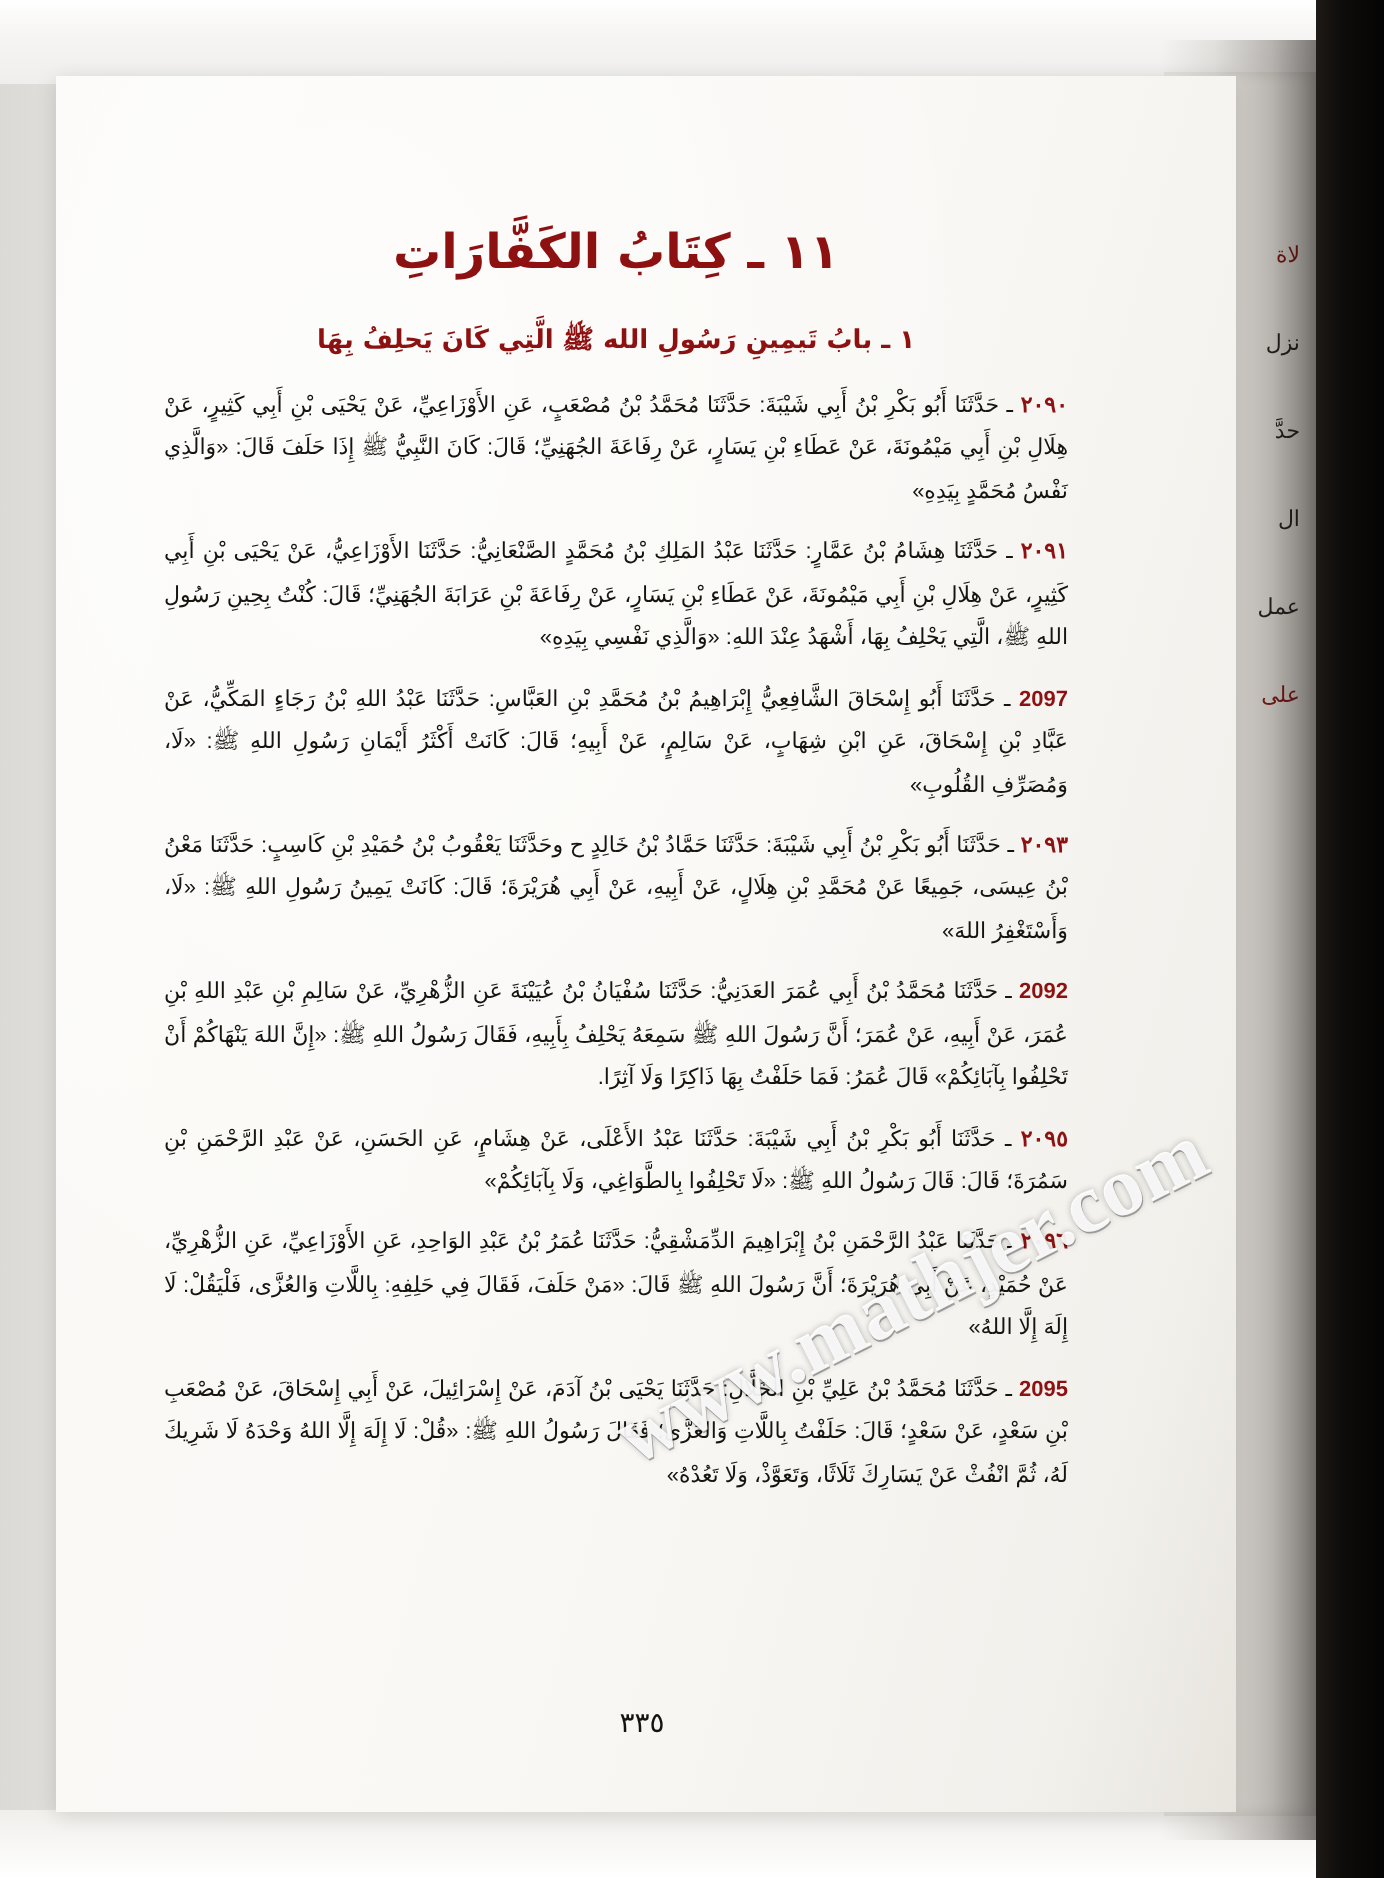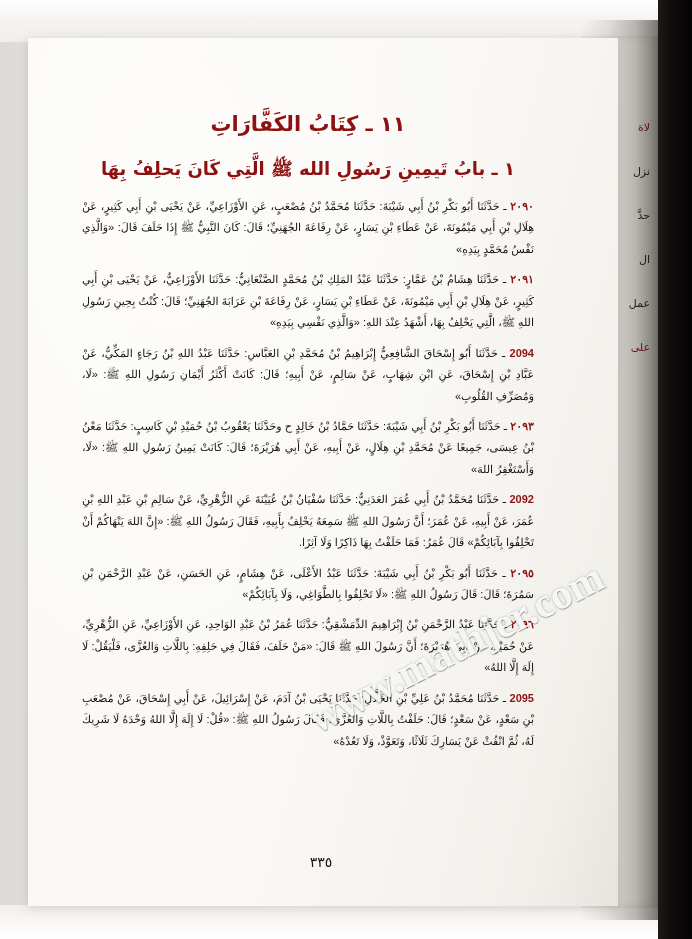--- a/index.html
+++ b/index.html
@@ -87,30 +87,30 @@
     position: absolute;
     left: 54px; top: 74px;
     width: 452px;
     direction: rtl;
     text-align: justify;
   }
 
   h1.book-title {
     margin: 0 0 22px 0;
     text-align: center;
-    font-size: 21px;
+    font-size: 24px;
     font-weight: 700;
     color: #8e1111;
     letter-spacing: 0;
     font-family: "DejaVu Sans", sans-serif;
   }
   h2.chapter {
     margin: 18px 0 12px 0;
     text-align: center;
-    font-size: 18px;
+    font-size: 13px;
     font-weight: 700;
     color: #8e1111;
     font-family: "DejaVu Sans", sans-serif;
   }
   p.hadith {
     margin: 0 0 9px 0;
     font-size: 11px;
     line-height: 1.95;
     color: #17140f;
     text-align: justify;
@@ -188,21 +188,21 @@
 
       <p class="hadith">
         <span class="num">٢٠٩٠</span>
         <span>ـ حَدَّثَنَا أَبُو بَكْرِ بْنُ أَبِي شَيْبَةَ: حَدَّثَنَا مُحَمَّدُ بْنُ مُصْعَبٍ، عَنِ الأَوْزَاعِيِّ، عَنْ يَحْيَى بْنِ أَبِي كَثِيرٍ، عَنْ هِلَالِ بْنِ أَبِي مَيْمُونَةَ، عَنْ عَطَاءِ بْنِ يَسَارٍ، عَنْ رِفَاعَةَ الجُهَنِيِّ؛ قَالَ: كَانَ النَّبِيُّ ﷺ إِذَا حَلَفَ قَالَ: «وَالَّذِي نَفْسُ مُحَمَّدٍ بِيَدِهِ»</span>
       </p>
       <p class="hadith">
         <span class="num">٢٠٩١</span>
         <span>ـ حَدَّثَنَا هِشَامُ بْنُ عَمَّارٍ: حَدَّثَنَا عَبْدُ المَلِكِ بْنُ مُحَمَّدٍ الصَّنْعَانِيُّ: حَدَّثَنَا الأَوْزَاعِيُّ، عَنْ يَحْيَى بْنِ أَبِي كَثِيرٍ، عَنْ هِلَالِ بْنِ أَبِي مَيْمُونَةَ، عَنْ عَطَاءِ بْنِ يَسَارٍ، عَنْ رِفَاعَةَ بْنِ عَرَابَةَ الجُهَنِيِّ؛ قَالَ: كُنْتُ بِحِينِ رَسُولِ اللهِ ﷺ، الَّتِي يَحْلِفُ بِهَا، أَشْهَدُ عِنْدَ اللهِ: «وَالَّذِي نَفْسِي بِيَدِهِ»</span>
       </p>
       <p class="hadith">
-        <span class="num">2094</span>
+        <span class="num">2097</span>
         <span>ـ حَدَّثَنَا أَبُو إِسْحَاقَ الشَّافِعِيُّ إِبْرَاهِيمُ بْنُ مُحَمَّدِ بْنِ العَبَّاسِ: حَدَّثَنَا عَبْدُ اللهِ بْنُ رَجَاءٍ المَكِّيُّ، عَنْ عَبَّادِ بْنِ إِسْحَاقَ، عَنِ ابْنِ شِهَابٍ، عَنْ سَالِمٍ، عَنْ أَبِيهِ؛ قَالَ: كَانَتْ أَكْثَرُ أَيْمَانِ رَسُولِ اللهِ ﷺ: «لَا، وَمُصَرِّفِ القُلُوبِ»</span>
       </p>
       <p class="hadith">
         <span class="num">٢٠٩٣</span>
         <span>ـ حَدَّثَنَا أَبُو بَكْرِ بْنُ أَبِي شَيْبَةَ: حَدَّثَنَا حَمَّادُ بْنُ خَالِدٍ ح وحَدَّثَنَا يَعْقُوبُ بْنُ حُمَيْدِ بْنِ كَاسِبٍ: حَدَّثَنَا مَعْنُ بْنُ عِيسَى، جَمِيعًا عَنْ مُحَمَّدِ بْنِ هِلَالٍ، عَنْ أَبِيهِ، عَنْ أَبِي هُرَيْرَةَ؛ قَالَ: كَانَتْ يَمِينُ رَسُولِ اللهِ ﷺ: «لَا، وَأَسْتَغْفِرُ اللهَ»</span>
       </p>
 
 
       <p class="hadith">
         <span class="num">2092</span>

